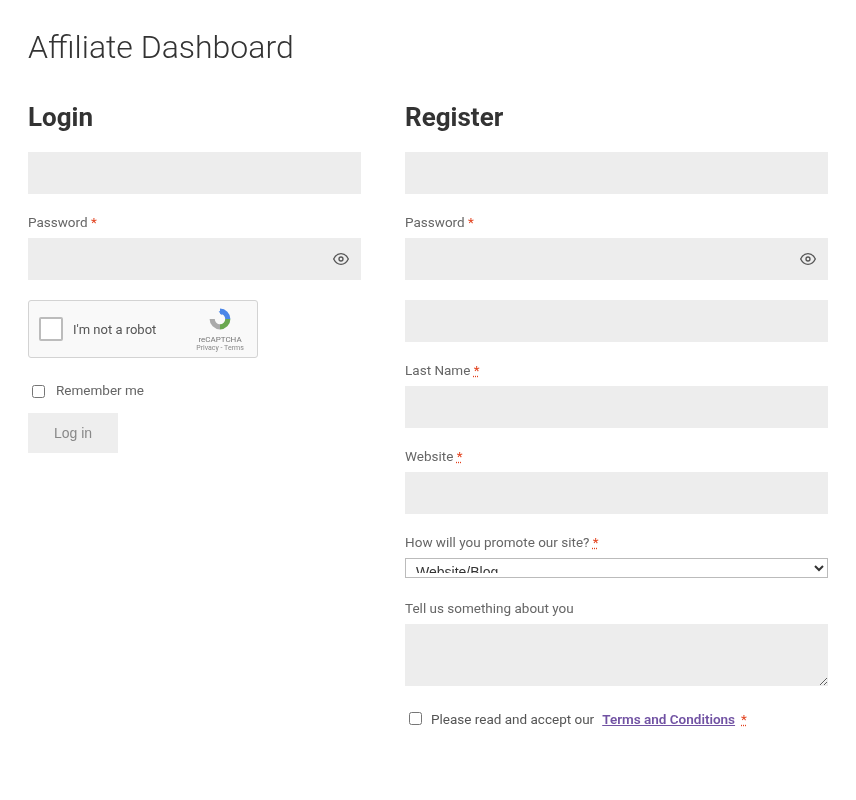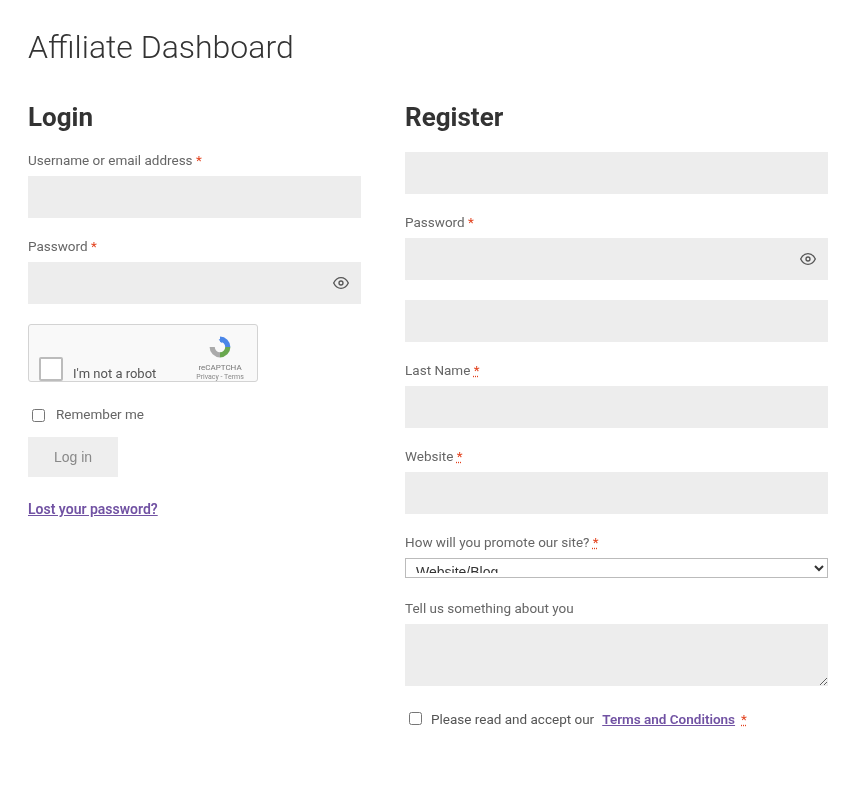--- a/index.html
+++ b/index.html
@@ -82,21 +82,21 @@
     display: flex; align-items: center; justify-content: center;
     color: #555;
   }
   .recaptcha {
     width: 230px;
     height: 58px;
     border: 1px solid #d3d3d3;
     background: #f9f9f9;
     border-radius: 3px;
     display: flex;
-    align-items: flex-end;
+    align-items: center;
     padding: 0 10px;
     margin-bottom: 24px;
     position: relative;
   }
   .recaptcha .box {
     width: 24px; height: 24px;
     border: 2px solid #bcbcbc;
     border-radius: 2px;
     background: #fff;
     flex-shrink: 0;
@@ -171,21 +171,20 @@
 <body>
 
 <h1>Affiliate Dashboard</h1>
 
 <div class="columns">
 
   <div class="col">
     <h2>Login</h2>
 
     <div class="form-row">
-      <label><span>Username or email address </span><span class="req">*</span></label>
       <input type="text" class="text-input" style="">
     </div>
 
     <div class="form-row">
       <label><span>Password </span><span class="req">*</span></label>
       <div class="pw-wrap">
         <input type="password" class="text-input" style="">
         <span class="eye-icon">
           <svg width="16" height="16" viewBox="0 0 24 24" fill="none" stroke="currentColor" stroke-width="2">
               <path d="M1 12s4-8 11-8 11 8 11 8-4 8-11 8-11-8-11-8z"></path>
@@ -210,23 +209,20 @@
       </div>
     </div>
 
     <div class="remember-row">
       <input type="checkbox" style="">
       <span>Remember me</span>
     </div>
 
     <button class="btn">Log in</button>
 
-    <div>
-      <a href="#" class="lost-link">Lost your password?</a>
-    </div>
   </div>
 
   <div class="col col-right">
     <h2>Register</h2>
 
     <div class="form-row">
       <input type="text" class="text-input" style="">
     </div>
 
     <div class="form-row">

